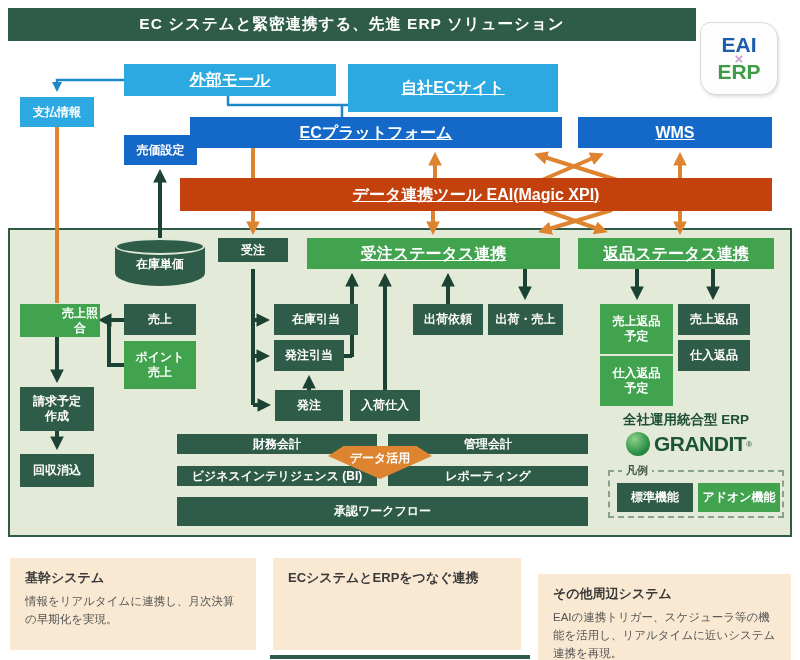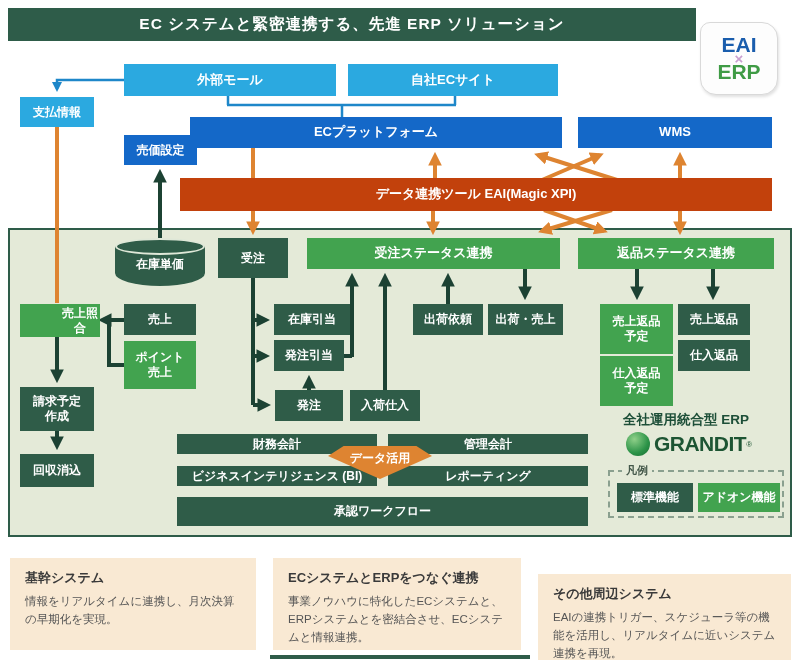--- a/index.html
+++ b/index.html
@@ -18,21 +18,21 @@
   .badge .cross{color:#c99fd0;font-weight:800;font-size:15px;margin:-1px 0;}
   .badge .erp{color:#3f9b45;font-weight:800;font-size:21px;}
   
   .box{position:absolute;display:flex;align-items:center;justify-content:center;text-align:center;
     color:#fff;font-weight:bold;font-size:12px;line-height:1.25;white-space:pre-line;z-index:2;box-sizing:border-box;}
   .lb{background:#2ba9e0;}      
   .bl{background:#1468c8;}      
   .dk{background:#2f5c48;}      
   .gr{background:#42a34f;}      
   .or{background:#c2410c;}      
-  .fs13{font-size:13px;}
+  .fs13{font-size:16px;text-decoration:underline;}
   
   .panel{position:absolute;left:8px;top:228px;width:784px;height:309px;background:#e4ead8;
     border:2px solid #2e5c49;box-sizing:border-box;z-index:0;}
   
   .cyl{position:absolute;left:115px;top:238px;width:90px;height:50px;z-index:2;}
   .cyl .body{position:absolute;left:0;top:8px;width:90px;height:40px;background:#2f5c48;
     border-radius:0 0 45px 45px / 0 0 13px 13px;}
   .cyl .top{position:absolute;left:0;top:0;width:90px;height:17px;background:#2f5c48;
     border-radius:50%;border:2px solid #dfe8d8;box-sizing:border-box;}
   .cyl .lbl{position:absolute;left:0;top:18px;width:90px;text-align:center;color:#fff;
@@ -135,45 +135,45 @@
       <path d="M713,269 V296" marker-end="url(#ah-gr)"></path>
       <path d="M124,365 H109 V321"></path>
       <path d="M124,320 H102" marker-end="url(#ah-gr)"></path>
       <path d="M57,337 V379" marker-end="url(#ah-gr)"></path>
       <path d="M57,431 V446" marker-end="url(#ah-gr)"></path>
     </g>
   </svg>
 
   <div class="box lb" style="left:20px;top:97px;width:74px;height:30px;">支払情報</div>
   <div class="box lb fs13" style="left:124px;top:64px;width:212px;height:32px;">外部モール</div>
-  <div class="box lb fs13" style="left:348px;top:64px;width:210px;height:32px;">自社ECサイト</div>
+  <div class="box lb fs13" style="left:348px;top:64px;width:210px;height:48px;">自社ECサイト</div>
   <div class="box bl fs13" style="left:190px;top:117px;width:372px;height:31px;">ECプラットフォーム</div>
   <div class="box bl fs13" style="left:578px;top:117px;width:194px;height:31px;">WMS</div>
   <div class="box bl" style="left:124px;top:135px;width:73px;height:30px;">売価設定</div>
   <div class="box or fs13" style="left:180px;top:178px;width:592px;height:33px;">データ連携ツール EAI(Magic XPI)</div>
 
   <div class="cyl">
     <div class="body"></div>
     <div class="top"></div>
     <div class="lbl">在庫単価</div>
   </div>
 
-  <div class="box dk" style="left:218px;top:238px;width:70px;height:40px;">受注</div>
+  <div class="box dk" style="left:218px;top:238px;width:70px;height:24px;">受注</div>
   <div class="box gr fs13" style="left:307px;top:238px;width:253px;height:31px;">受注ステータス連携</div>
   <div class="box gr fs13" style="left:578px;top:238px;width:196px;height:31px;">返品ステータス連携</div>
 
   <div class="box gr" style="left:20px;top:304px;width:80px;height:33px;padding-left:40px;">売上照合</div>
   <div class="box dk" style="left:124px;top:304px;width:72px;height:31px;">売上</div>
   <div class="box gr" style="left:124px;top:341px;width:72px;height:48px;">ポイント
 売上</div>
   <div class="box dk" style="left:20px;top:387px;width:74px;height:44px;">請求予定
 作成</div>
   <div class="box dk" style="left:20px;top:454px;width:74px;height:33px;">回収消込</div>
 
-  <div class="box dk" style="left:274px;top:304px;width:76px;height:31px;">在庫引当</div>
+  <div class="box dk" style="left:274px;top:304px;width:84px;height:31px;">在庫引当</div>
   <div class="box dk" style="left:274px;top:340px;width:70px;height:31px;">発注引当</div>
   <div class="box dk" style="left:275px;top:390px;width:68px;height:31px;">発注</div>
   <div class="box dk" style="left:350px;top:390px;width:70px;height:31px;">入荷仕入</div>
   <div class="box dk" style="left:413px;top:304px;width:70px;height:31px;">出荷依頼</div>
   <div class="box dk" style="left:488px;top:304px;width:75px;height:31px;">出荷・売上</div>
 
   <div class="box gr" style="left:600px;top:304px;width:73px;height:50px;">売上返品
 予定</div>
   <div class="box gr" style="left:600px;top:356px;width:73px;height:50px;">仕入返品
 予定</div>
@@ -198,21 +198,20 @@
     <div class="lbox gr add">アドオン機能</div>
     <div class="lbox dk std">標準機能</div>
   </div>
 
   <div class="card card1">
     <div class="ct">基幹システム</div>
     <div class="cb">情報をリアルタイムに連携し、月次決算の早期化を実現。</div>
   </div>
   <div class="card card2">
     <div class="ct">ECシステムとERPをつなぐ連携</div>
-    <div class="cb">事業ノウハウに特化したECシステムと、ERPシステムとを密結合させ、ECシステムと情報連携。</div>
   </div>
   <div class="card card3">
     <div class="ct">その他周辺システム</div>
     <div class="cb">EAIの連携トリガー、スケジューラ等の機能を活用し、リアルタイムに近いシステム連携を再現。</div>
   </div>
   <div class="bottom-line"></div>
 
 </div>
 
 </body></html>

